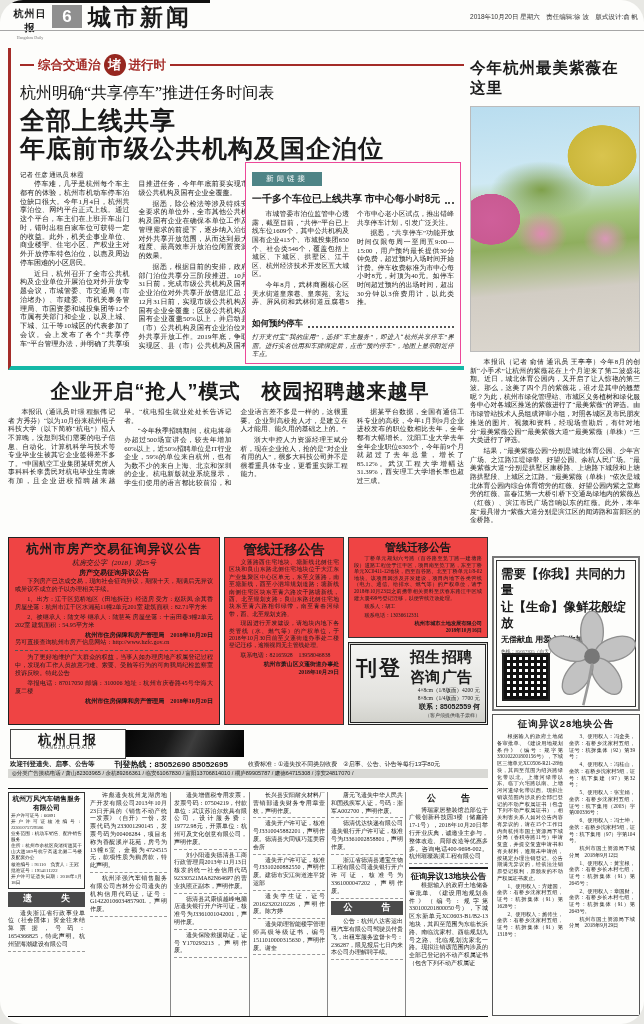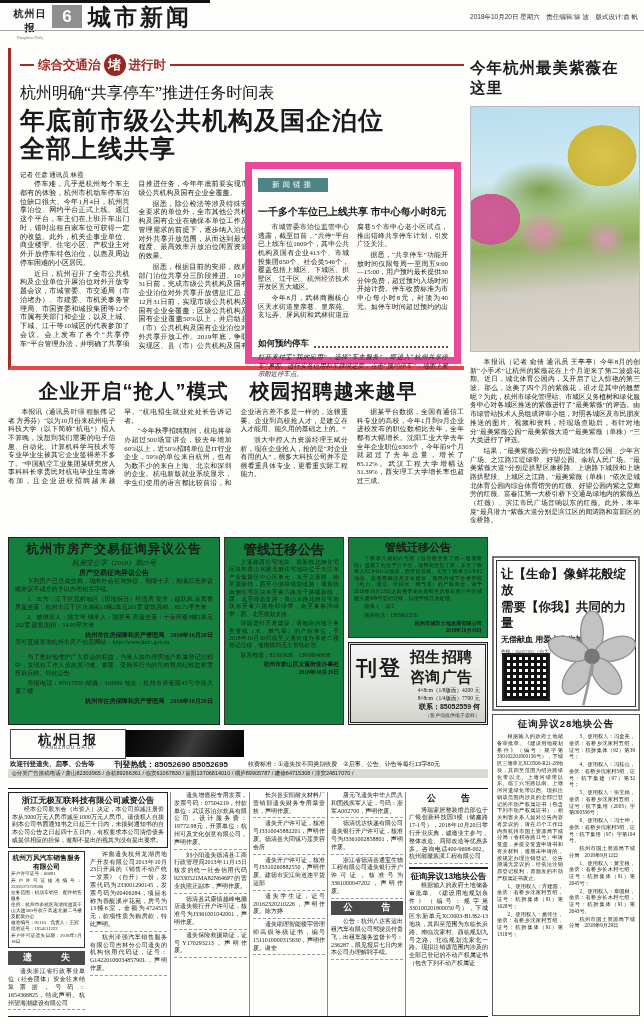--- a/index.html
+++ b/index.html
@@ -1,51 +1,51 @@
 <!DOCTYPE html>
 <html><head>
 <meta charset="utf-8">
 <style>
   html,body{margin:0;padding:0;background:#e8e8e4;}
   .page{position:relative;width:644px;height:1024px;margin:0 auto;background:#fdfdfb;
-        font-family:"Liberation Serif","DejaVu Serif",serif;color:#1a1a1a;overflow:hidden;}
+        font-family:"Liberation Serif","DejaVu Serif",serif;color:#1a1a1a;overflow:hidden;border-radius:23px;}
   .abs{position:absolute;}
   .sans{font-family:"Liberation Sans","DejaVu Sans",sans-serif;}
   .jus{text-align:justify;}
   p{margin:0 0 2px 0;text-indent:2em;}
   
   .topbar{left:0;top:0;width:210px;height:3px;background:#111;}
   .masthead{left:10px;top:7px;width:40px;text-align:center;}
   .masthead .cn{font-weight:bold;font-size:10px;letter-spacing:1px;}
   .masthead .en{font-size:4px;color:#777;}
   .pagenum{left:52px;top:5px;width:30px;height:23px;background:#8f8f8f;color:#fff;
            font-size:17px;font-weight:bold;text-align:center;line-height:23px;}
   .section{left:88px;top:2px;font-size:23px;font-weight:900;letter-spacing:3px;}
   .dateline{right:6px;top:13px;font-size:6.5px;color:#333;}
   .hdr-rule{left:0;top:30px;width:644px;height:1px;background:#a6a6a6;}
   
   .lead{left:8px;top:48px;width:456px;height:322px;border-left:3px solid #a42c28;
-        border-bottom:4px solid #ef4444;box-sizing:border-box;padding:6px 0 0 9px;}
+        border-bottom:4px solid #14b8a6;box-sizing:border-box;padding:6px 0 0 9px;}
   .kicker{display:flex;align-items:center;color:#a42c28;font-weight:bold;font-size:12.5px;}
   .kline{height:2px;background:#a42c28;}
   .kline.l{width:14px;margin-right:4px;}
   .kline.r{flex:1;margin-left:4px;}
   .du{display:inline-flex;align-items:center;justify-content:center;width:22px;height:22px;
       border-radius:50%;background:#96271f;color:#fff;font-size:13px;font-weight:bold;margin:0 3px;}
   .deck{margin-top:7px;font-size:16px;color:#111;}
   .lead-h{margin-top:2px;font-size:25px;font-weight:900;line-height:1.12;letter-spacing:1px;}
   .lead-by{margin-top:9px;font-size:6.5px;color:#222;}
   .lead-body{width:228px;height:180px;overflow:hidden;columns:2;column-gap:9px;
              font-size:7px;line-height:1.25;}
   
-  .nlbox{left:245px;top:162px;width:216px;height:202px;border:7px solid #ec4899;
+  .nlbox{left:245px;top:162px;width:216px;height:202px;border:1px solid #ec4899;
          box-sizing:border-box;padding:4px 6px;background:#fefdfb;}
   .nl-label{display:inline-block;background:#4e8486;color:#fff;font-size:7.5px;
             padding:2px 14px;letter-spacing:3px;}
-  .leader{display:flex;align-items:flex-end;margin-top:13px;text-align:center;}
+  .leader{display:flex;align-items:flex-end;margin-top:6px;text-align:center;}
   .leader .txt{white-space:nowrap;font-weight:900;}
   .leader .dots{flex:1;margin:0 0 2px 5px;border-bottom:2px dotted #555;height:0;}
   .nl-h .txt{font-size:10px;}
   .nl-body{margin-top:4px;height:102px;overflow:hidden;columns:2;column-gap:8px;
            font-size:6.8px;line-height:1.27;}
   .howto-h .txt{font-size:8.5px;}
   .howto{margin-top:3px;font-size:6.4px;font-style:italic;line-height:1.35;}
   
   .zw-h{left:470px;top:58px;width:160px;font-size:15.5px;font-weight:900;line-height:1.3;letter-spacing:1px;}
   .zw-photo{left:470px;top:106px;width:170px;height:246px;
@@ -53,25 +53,25 @@
       radial-gradient(ellipse 62px 55px at 78% 20%, #d9c44e 0%, #ccb83c 55%, rgba(0,0,0,0) 56%),
       radial-gradient(ellipse 48px 42px at 12% 46%, #cf5f9a 0%, #c95a92 60%, rgba(0,0,0,0) 61%),
       radial-gradient(ellipse 42px 38px at 42% 52%, #df8ab2 0%, rgba(0,0,0,0) 62%),
       radial-gradient(ellipse 36px 32px at 80% 54%, #d998b7 0%, rgba(0,0,0,0) 62%),
       radial-gradient(ellipse 85px 48px at 42% 34%, #7fa04a 0%, rgba(0,0,0,0) 60%),
       linear-gradient(175deg,#b9ddef 0%,#cfe9f4 30%,#a4c47c 46%,#8fae5e 56%,#d2cdc4 74%,#dcd7cf 100%);
     border:1px solid #bbb;box-sizing:border-box;}
   .zw-body{left:470px;top:358px;width:170px;height:196px;overflow:hidden;
            font-size:6.8px;line-height:1.28;}
   
-  .jobs-h{left:0;top:378px;width:456px;text-align:center;font-size:20px;font-weight:900;letter-spacing:1px;}
+  .jobs-h{left:12px;top:378px;width:456px;text-align:center;font-size:20px;font-weight:900;letter-spacing:1px;}
   .jobs-body{left:8px;top:408px;width:456px;height:122px;overflow:hidden;columns:4;column-gap:9px;
              font-size:6.8px;line-height:1.27;}
   
-  .notice{box-sizing:border-box;background:#15803d;}
+  .notice{box-sizing:border-box;background:#ef4444;}
   .housing{left:8px;top:537px;width:212px;height:188px;border:1.5px solid #222;padding:3px 6px;overflow:hidden;}
   .housing .t{font-size:12.5px;font-weight:900;text-align:center;letter-spacing:1px;}
   .housing .docno{font-size:7px;font-style:italic;text-align:center;}
   .housing .sub{font-size:7px;font-weight:bold;text-align:center;}
   .housing .b{font-size:6.1px;line-height:1.3;}
   .sig{text-align:right;font-weight:bold;text-indent:0;}
   .dashrule{border-top:1px dashed #555;margin:3px 0;}
   .pipe1{left:224px;top:537px;width:120px;height:188px;border:1px solid #333;padding:3px 4px;overflow:hidden;}
   .pipe1 .t{font-size:13.5px;font-weight:900;text-align:center;}
   .pipe1 .b{font-size:5.8px;line-height:1.28;}
@@ -156,22 +156,22 @@
   <div class="abs lead">
     <div class="kicker sans">
       <span class="kline l"></span>
       <span>综合交通治</span>
       <span class="du">堵</span>
       <span>进行时</span>
       <span class="kline r"></span>
     </div>
     <div class="deck">杭州明确“共享停车”推进任务时间表</div>
     <div class="lead-h sans">
+      <div>全部上线共享</div>
       <div>年底前市级公共机构及国企泊位</div>
-      <div>全部上线共享</div>
     </div>
     <div class="lead-by">记者 任彦 通讯员 林霞</div>
     <div class="lead-body jus">
         <p>停车难，几乎是杭州每个车主都有的体验，杭州市机动车停车泊位缺口很大。今年1月4日，杭州共享泊位、网约平台正式上线。通过这个平台，车主们在上班开车出门时，错时出租自家车位可获得一定的收益。此外，机关企事业单位、商业楼宇、住宅小区、产权业主对外开放停车特色泊位，以惠及周边停车困难的小区居民。</p>
         <p>近日，杭州召开了全市公共机构及企业单位开展泊位对外开放专题会议，市城管委、市交通局（市治堵办）、市建委、市机关事务管理局、市国资委和城投集团等12个市属有关部门和企业，以及上城、下城、江干等10城区的代表参加了会议。会上发布了各个“共享停车”平台管理办法，并明确了共享项目推进任务，今年年底前要实现市级公共机构及国有企业全覆盖。</p>
         <p>据悉，除公检法等涉及特殊安全要求的单位外，全市其他公共机构及国有企业在确保本单位工作及管理需求的前提下，逐步纳入泊位对外共享开放范围，从而达到最大程度、最高效率开放泊位闲置资源的效果。</p>
         <p>据悉，根据目前的安排，政府部门泊位共享分三阶段推进。10月31日前，完成市级公共机构及国有企业泊位对外共享开放信息汇总；12月31日前，实现市级公共机构及国有企业全覆盖；区级公共机构及国有企业覆盖50%以上，并启动县（市）公共机构及国有企业泊位对外共享开放工作。2019年底，争取实现区、县（市）公共机构及国有企业泊位对外共享开放工作的全覆盖。</p>
       </div>
   </div>
 
@@ -259,22 +259,22 @@
         <span>广告</span>
       </span>
     </div>
     <div class="pub-price">4×8cm（1/8版面）4200 元</div>
     <div class="pub-price">8×8cm（1/4版面）7700 元</div>
     <div class="pub-contact sans">联系：85052559 何</div>
     <div class="pub-note">（客户须提供电子票样）</div>
   </div>
 
   <div class="blood">
+    <div class="l1 sans">需要【你我】共同的力量</div>
     <div class="l1 sans">让【生命】像鲜花般绽放</div>
-    <div class="l1 sans">需要【你我】共同的力量</div>
     <div class="l3 sans">无偿献血 用爱心为你加油</div>
     <div class="hot">热线：85667835（白天）　85157811（晚上）</div>
     <div class="qr"></div>
     <svg class="flower" width="88" height="96" viewBox="0 0 100 110">
       <g fill="#c2c2c2" stroke="#8f8f8f" stroke-width="1.5">
         <ellipse cx="50" cy="24" rx="13" ry="24"></ellipse>
         <ellipse cx="50" cy="24" rx="13" ry="24" transform="rotate(72 50 52)"></ellipse>
         <ellipse cx="50" cy="24" rx="13" ry="24" transform="rotate(144 50 52)"></ellipse>
         <ellipse cx="50" cy="24" rx="13" ry="24" transform="rotate(216 50 52)"></ellipse>
         <ellipse cx="50" cy="24" rx="13" ry="24" transform="rotate(288 50 52)"></ellipse>
@@ -300,24 +300,20 @@
     <div class="ban-phones sans">◎分类广告接稿电话 / 萧山82303965 / 余杭89266361 / 临安61067830 / 富阳13706814010 / 桐庐89905787 / 建德64715308 / 淳安24817070 /</div>
   </div>
 
   <div class="abs cls" style="position:absolute;">
     <div class="vr" style="left:162px"></div>
     <div class="vr" style="left:241px"></div>
     <div class="vr" style="left:319px"></div>
     <div class="vr" style="left:397px"></div>
 
     <div class="ccol" style="left:0;width:160px">
-      <div class="jianzi">
-        <div class="t sans">浙江无极互联科技有限公司减资公告</div>
-        <div class="b" style="text-indent:2em;display:block;">经本公司股东会（出资人）决定，本公司拟减注册资本从5000万元人民币减至1000万元人民币。请债权人自接到本公司书面通知书之日起三十日内，未接到通知书的自本公司公告之日起四十五日内，有权要求本公司清偿债务或提供相应的担保，逾期不提出的视其为没有提出要求。</div>
-      </div>
       <div class="subcols">
         <div class="subcol">
           <div class="wanfeng">
             <div class="t">杭州万风汽车销售服务有限公司</div>
             <div>
                 <div>开户许可证号：66891</div>
                 <div>开户许可证核准编号：J3301075729586</div>
                 <div>业务范围：机动车销售、配件销售服务</div>
                 <div>住所：杭州市余杭区良渚街道莫干山大道589号杭宁高速北侧二号楼及配套办公</div>
                 <div>核准编号：91110　负责人：王冠</div>

